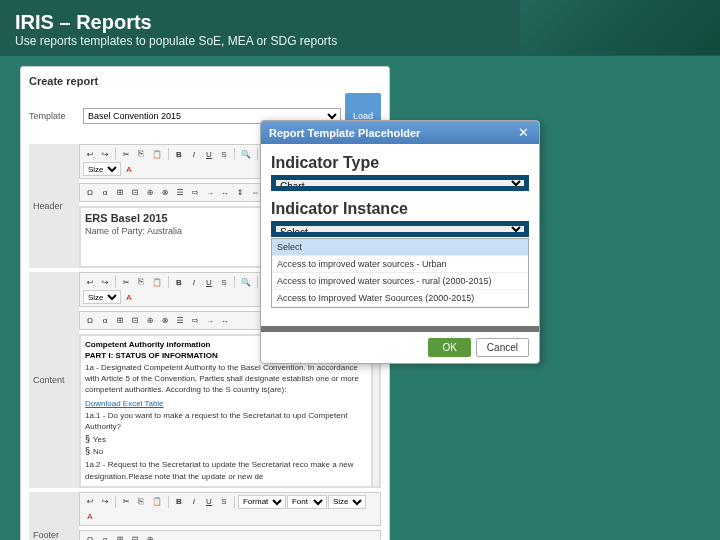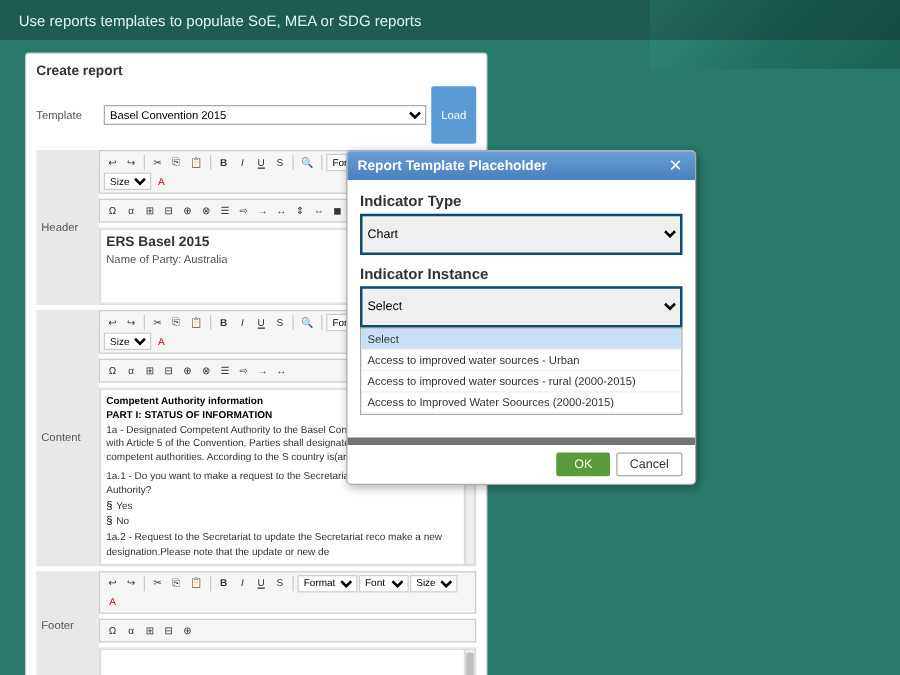--- a/index.html
+++ b/index.html
@@ -201,21 +201,21 @@
 
     .modal {
       background: white;
       border: 1px solid #aaa;
       border-radius: 4px;
       width: 280px;
       box-shadow: 2px 2px 8px rgba(0,0,0,0.3);
       font-size: 11px;
       position: absolute;
       top: 120px;
-      left: 277px;
+      left: 260px;
     }
 
     .modal-header {
       background: linear-gradient(to bottom, #6a9fd8, #4a7fbc);
       color: white;
       padding: 5px 8px;
       font-size: 11px;
       font-weight: bold;
       border-radius: 3px 3px 0 0;
       display: flex;
@@ -235,31 +235,31 @@
 
     .modal-body {
       padding: 10px;
     }
 
     .modal-field-group {
       margin-bottom: 8px;
     }
 
     .modal-field-label {
-      font-size: 12px;
+      font-size: 16px;
       font-weight: bold;
       color: #333;
       margin-bottom: 3px;
     }
 
     .modal-select {
       width: 100%;
-      height: 33px;
+      height: 16px;
       font-size: 10px;
-      border: 2px solid #0c4a6e;
+      border: 5px solid #0c4a6e;
     }
 
     
     .dropdown-list {
       border: 1px solid #aaa;
       background: white;
       width: 100%;
       margin-top: 0;
     }
 
@@ -324,20 +324,21 @@
       border: 1px solid #ddd;
       flex: 1;
     }
   </style>
 </head>
 <body>
 
 <div class="top-texture"></div>
 
 <div class="page-header">
+  <h1>IRIS – Reports</h1>
   <p>Use reports templates to populate SoE, MEA or SDG reports</p>
 </div>
 
 <div class="main-area">
 
   <div class="create-report-panel">
     <div class="panel-title">Create report</div>
 
     <div class="field-row">
       <div class="field-label">Template</div>
@@ -451,20 +452,21 @@
           <button class="toolbar-btn">↔</button>
         </div>
 
         <div class="section-with-scroll">
           <div class="editor-content" style="min-height:80px;">
             <div class="content-bold" style="font-size:8px; margin-bottom:2px;">Competent Authority information</div>
             <div class="content-bold" style="font-size:8px; margin-bottom:2px;">PART I: STATUS OF INFORMATION</div>
             <div class="content-text" style="margin-bottom:3px;">
               1a - Designated Competent Authority to the Basel Convention. In accordance with Article 5 of the Convention, Parties shall designate establish one or more competent authorities. According to the S country is(are):
             </div>
+            <div class="content-link">Download Excel Table</div>
             <div class="content-text" style="margin-top:2px; margin-bottom:2px;">
               1a.1 - Do you want to make a request to the Secretariat to upd Competent Authority?
             </div>
             <div class="content-item">
               <span>§</span>
               <span class="content-text">Yes</span>
             </div>
             <div class="content-item">
               <span>§</span>
               <span class="content-text">No</span>

